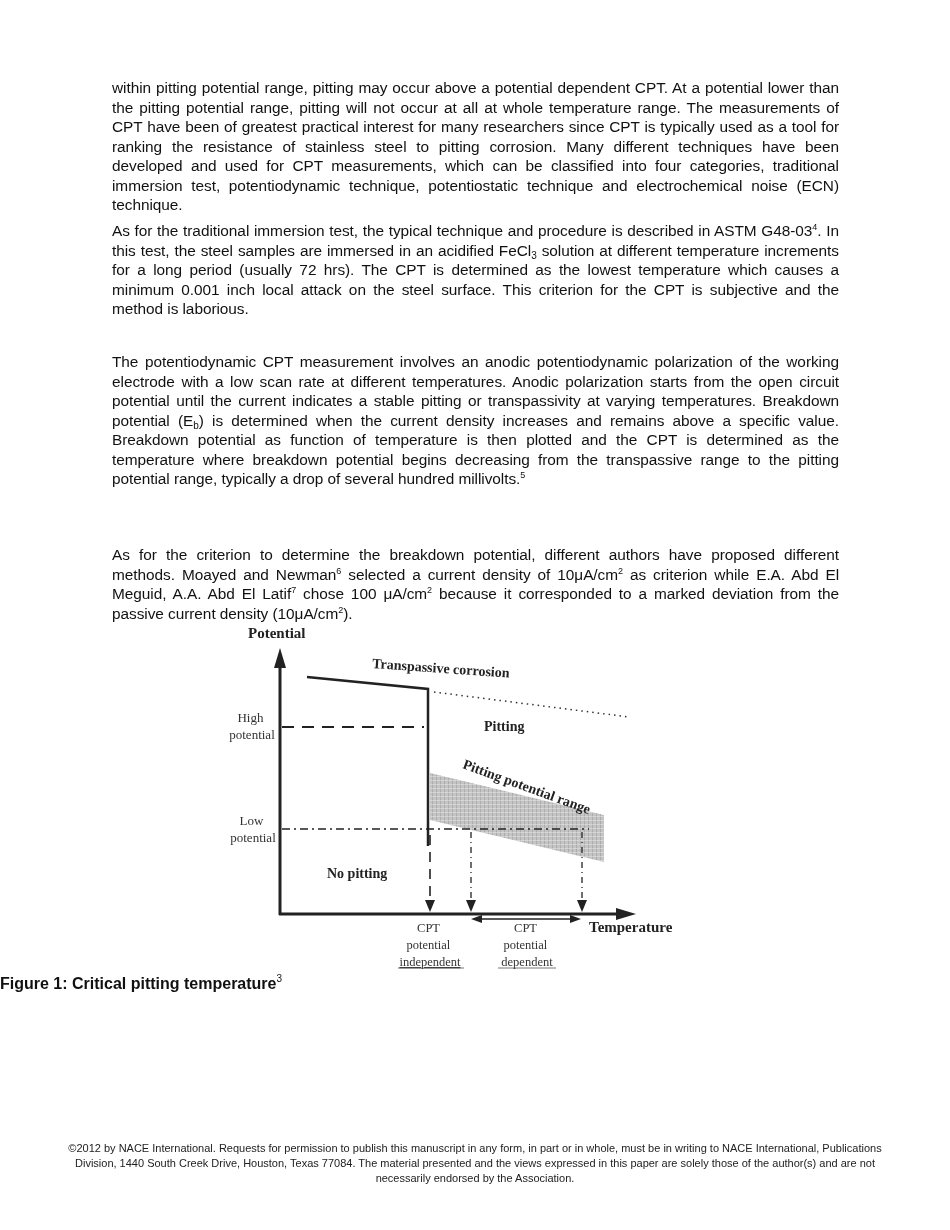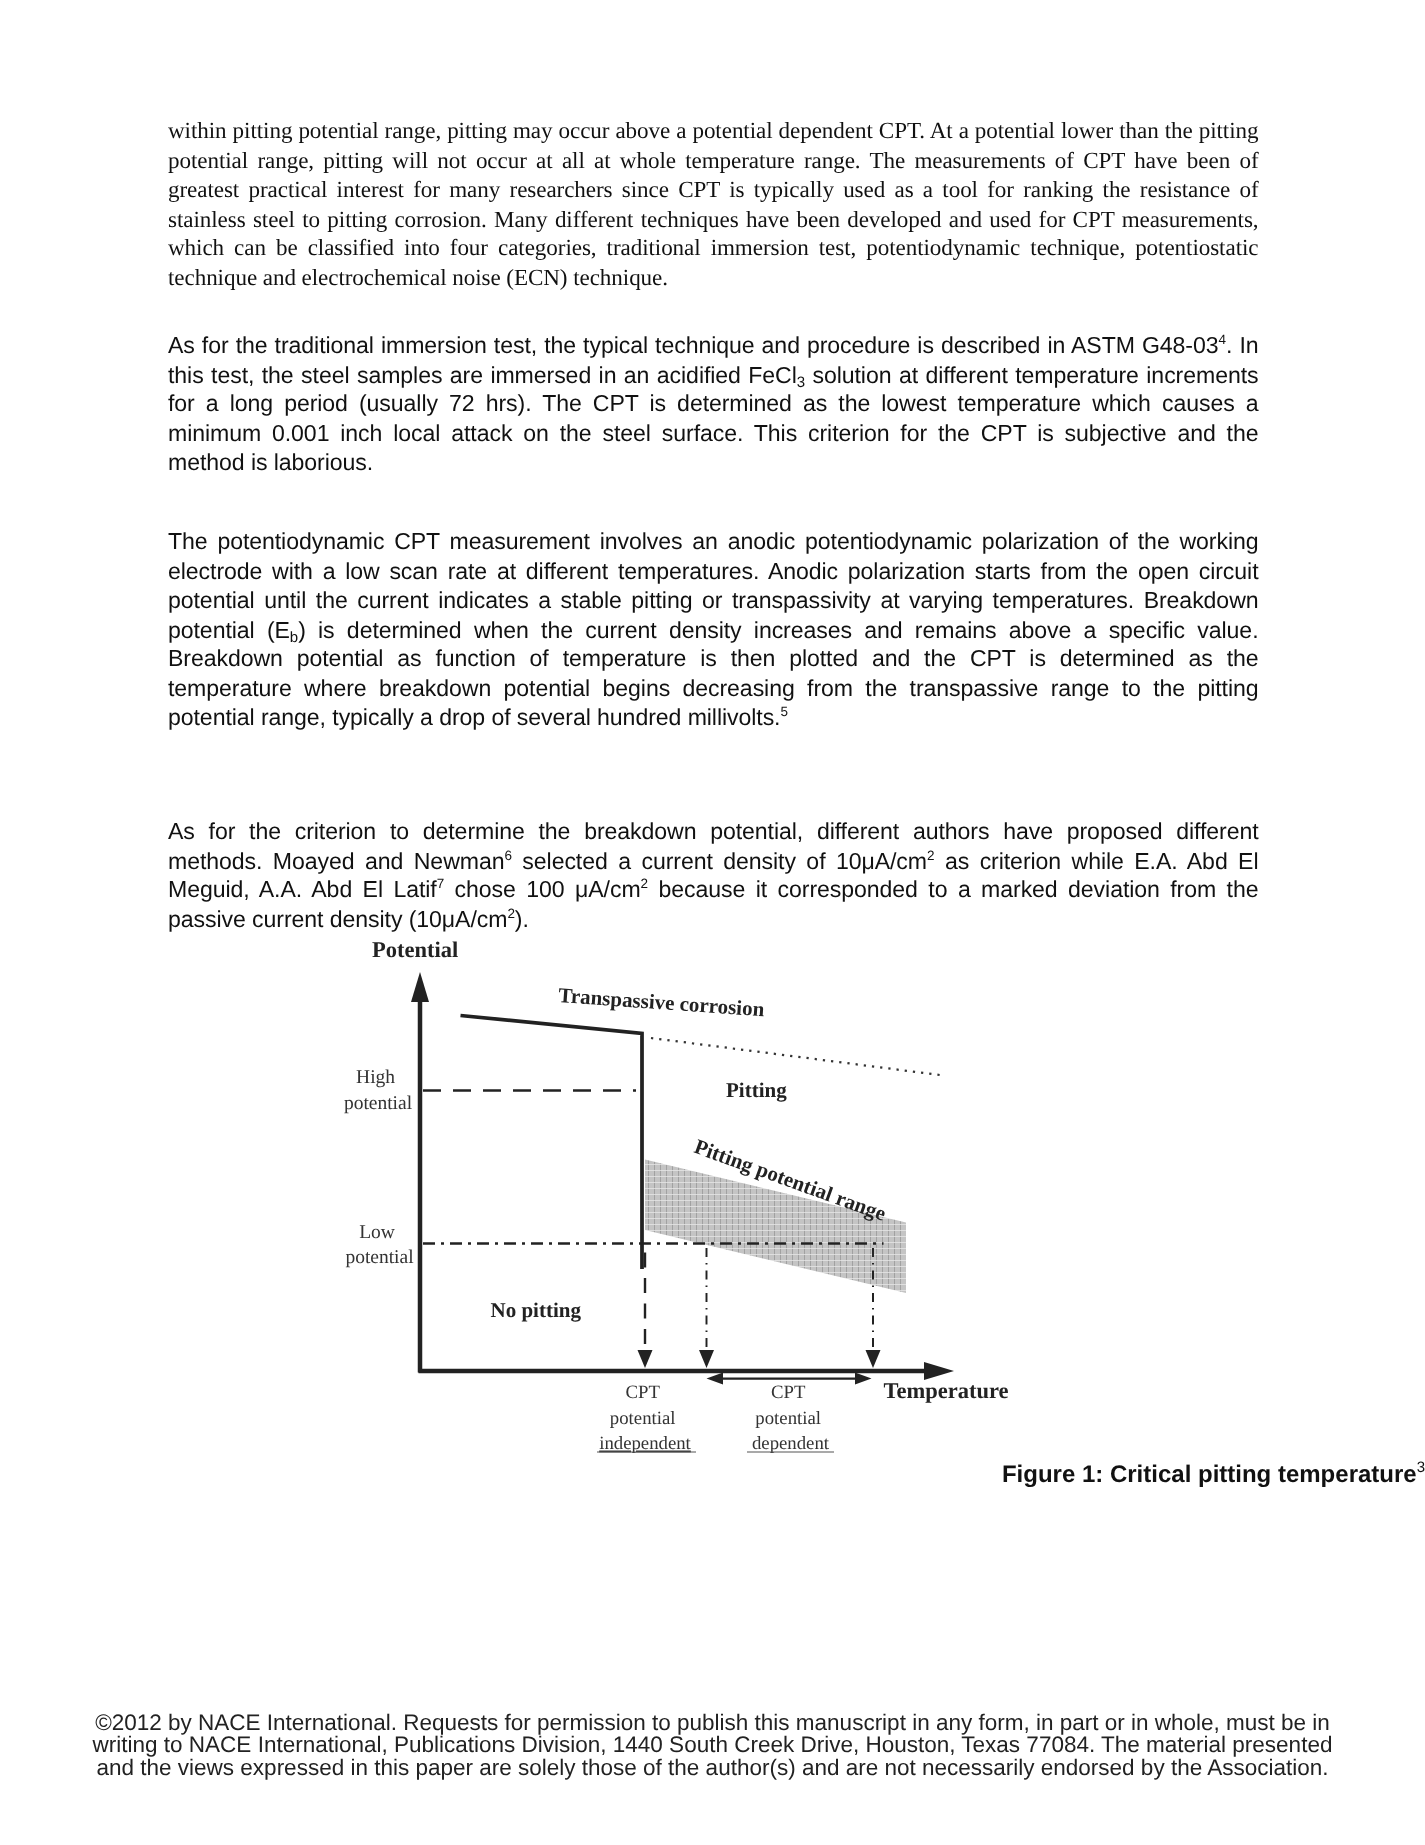--- a/index.html
+++ b/index.html
@@ -2,30 +2,30 @@
 <html><head>
   <meta charset="utf-8">
   <style>
     html, body { margin: 0; padding: 0; background: #ffffff; }
     body { width: 950px; height: 1230px; position: relative; overflow: hidden;
            font-family: "Liberation Sans", sans-serif; color: #111; }
     .para { position: absolute; left: 112px; width: 727px; font-size: 15.4px;
             line-height: 19.5px; text-align: justify; margin: 0; letter-spacing: -0.05px; }
     .para sup { font-size: 9px; line-height: 0; vertical-align: 6px; }
     .para sub { font-size: 10px; line-height: 0; vertical-align: -3px; }
-    #p1 { top: 78px; font-family: Liberation Serif, serif; }
+    #p1 { top: 78px; }
     #p2 { top: 221px; }
     #p3 { top: 352px; }
     #p4 { top: 545px; }
     .figure { position: absolute; left: 224px; top: 618px; width: 470px; height: 355px; }
-    .caption { position: absolute; left: 0; width: 950px; top: 975px; text-align: right;
+    .caption { position: absolute; left: 0; width: 950px; top: 975px; text-align: left;
                font-weight: bold; font-size: 16px; }
     .caption sup { font-size: 10px; font-weight: normal; vertical-align: 7px; line-height: 0; }
     .footer { position: absolute; left: 50px; width: 850px; top: 1141px; text-align: center;
-              font-size: 15px; line-height: 15px; color: #222; }
+              font-size: 11px; line-height: 15px; color: #222; }
     svg text.serif { font-family: "Liberation Serif", serif; }
   </style>
 </head>
 <body>
 
 <p class="para" id="p1">within pitting potential range, pitting may occur above a potential dependent CPT. At a potential lower than the pitting potential range, pitting will not occur at all at whole temperature range. The measurements of CPT have been of greatest practical interest for many researchers since CPT is typically used as a tool for ranking the resistance of stainless steel to pitting corrosion. Many different techniques have been developed and used for CPT measurements, which can be classified into four categories, traditional immersion test, potentiodynamic technique, potentiostatic technique and electrochemical noise (ECN) technique.</p>
 
 <p class="para" id="p2"><span>As for the traditional immersion test, the typical technique and procedure is described in ASTM G48-03</span><sup>4</sup><span>. In this test, the steel samples are immersed in an acidified FeCl</span><sub>3</sub><span> solution at different temperature increments for a long period (usually 72 hrs). The CPT is determined as the lowest temperature which causes a minimum 0.001 inch local attack on the steel surface. This criterion for the CPT is subjective and the method is laborious.</span></p>
 
 <p class="para" id="p3"><span>The potentiodynamic CPT measurement involves an anodic potentiodynamic polarization of the working electrode with a low scan rate at different temperatures. Anodic polarization starts from the open circuit potential until the current indicates a stable pitting or transpassivity at varying temperatures. Breakdown potential (E</span><sub>b</sub><span>) is determined when the current density increases and remains above a specific value. Breakdown potential as function of temperature is then plotted and the CPT is determined as the temperature where breakdown potential begins decreasing from the transpassive range to the pitting potential range, typically a drop of several hundred millivolts.</span><sup>5</sup></p>

